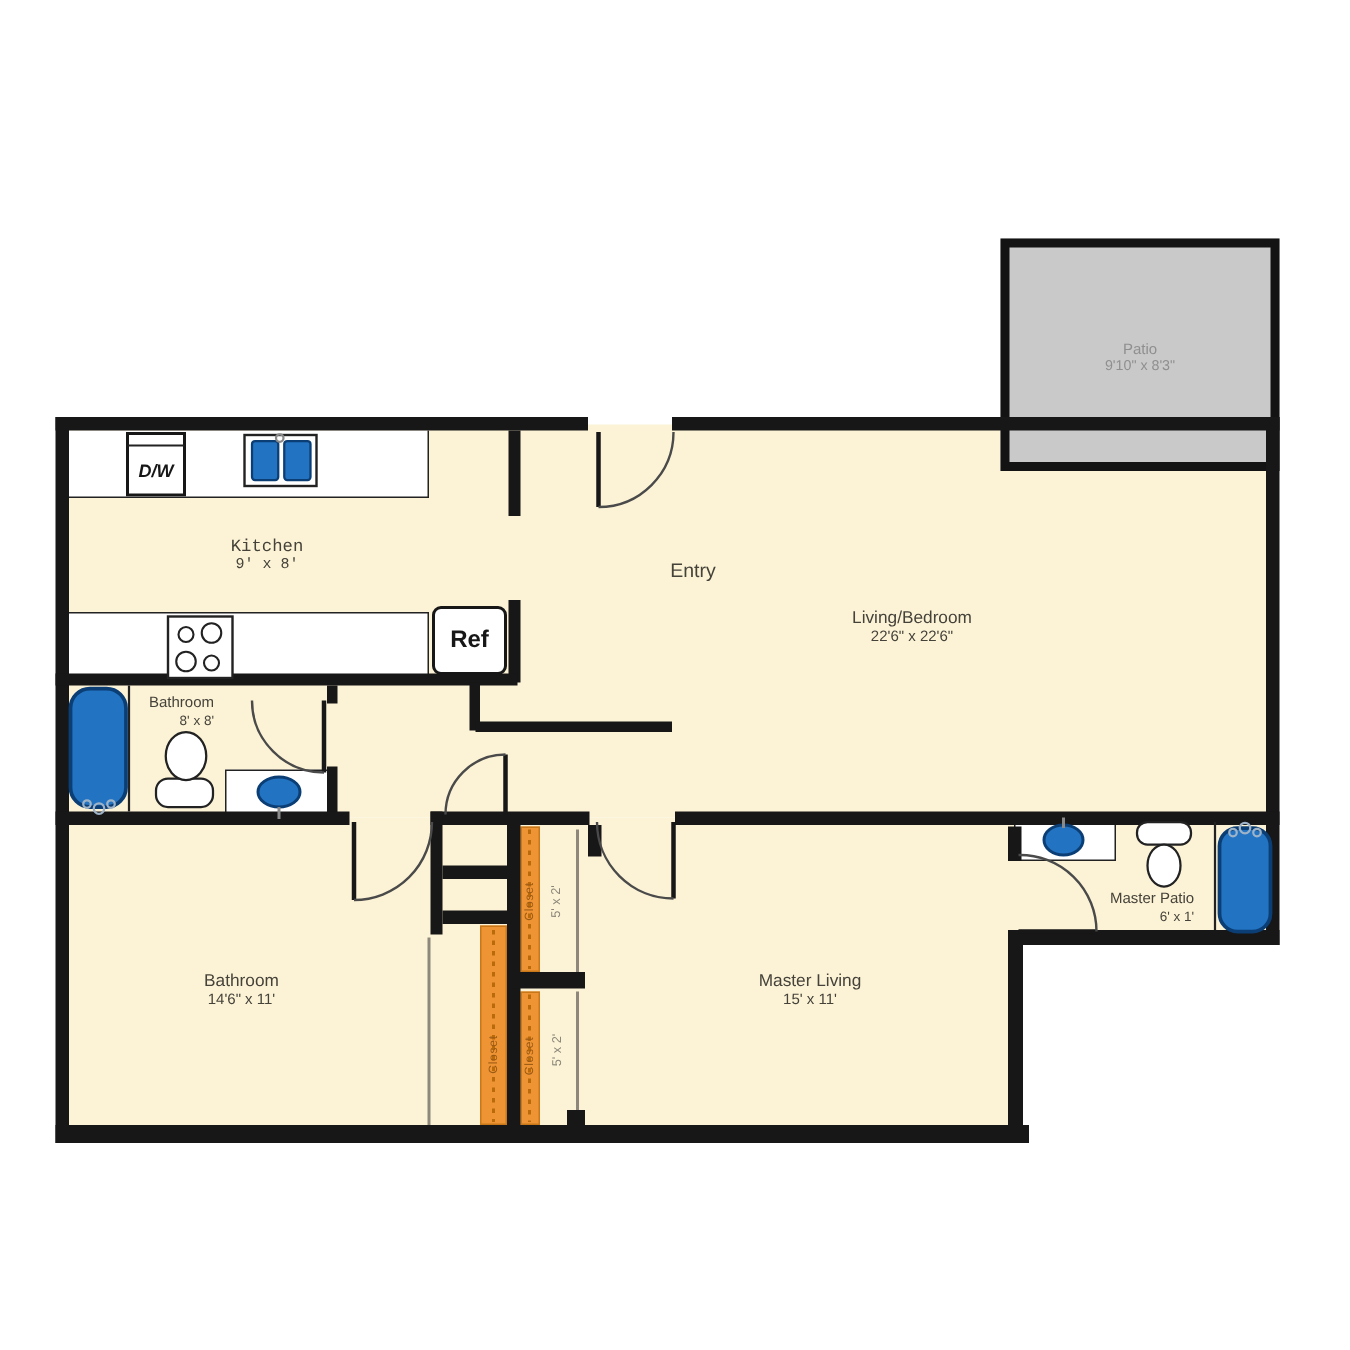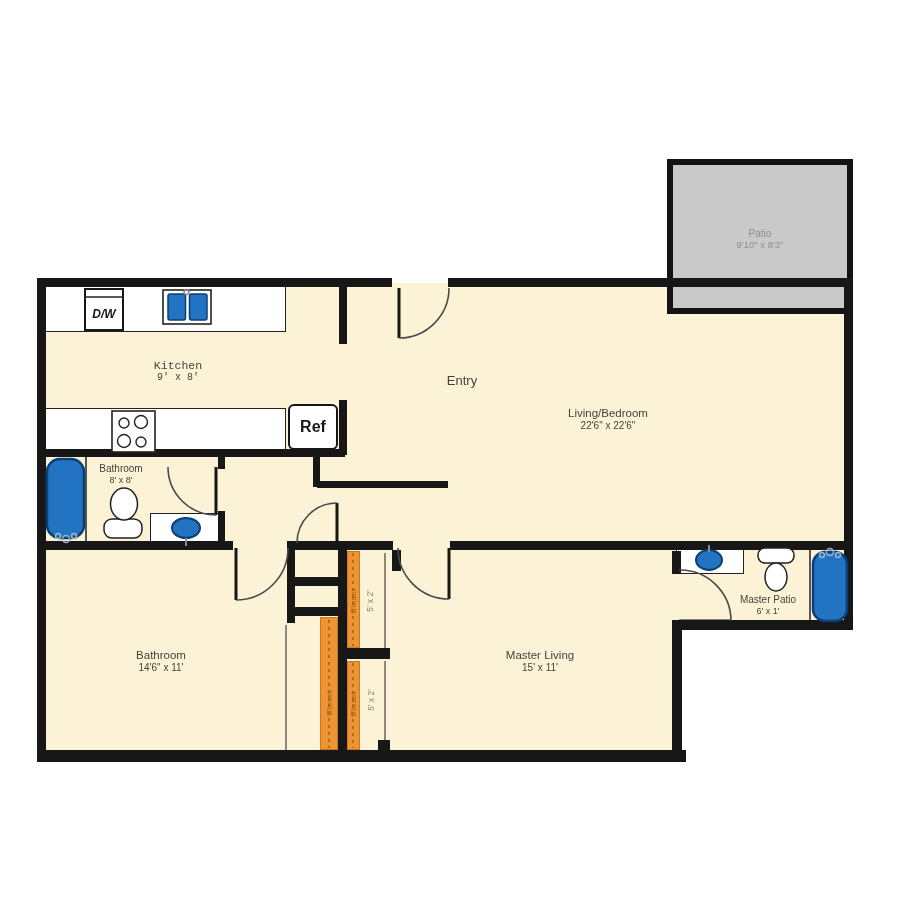--- a/index.html
+++ b/index.html
@@ -9,21 +9,21 @@
   .wall{position:absolute;background:#171717;}
   .counter{position:absolute;background:#ffffff;}
   .strip{position:absolute;background:#EE9434;border:1px solid #C87818;box-sizing:border-box;}
   .appliance{position:absolute;background:#ffffff;border:2px solid #171717;box-sizing:border-box;
              display:flex;align-items:center;justify-content:center;color:#171717;}
   .label{position:absolute;transform:translate(-50%,-50%);text-align:center;color:#45423A;
          white-space:nowrap;line-height:1.15;}
   .label .room-name{display:block;font-size:11.5px;}
   .label .room-dims{display:block;font-size:10px;}
   .label.small .room-name{font-size:10px;}
-  .label.small .room-dims{font-size:9px;}
+  .label.small .room-dims{font-size:9px;text-align:right;}
   .vlabel{position:absolute;transform:translate(-50%,-50%) rotate(-90deg);white-space:nowrap;
           font-size:8px;color:#9B5A14;letter-spacing:.5px;}
   .vdims{position:absolute;transform:translate(-50%,-50%) rotate(-90deg);white-space:nowrap;
          font-size:8.5px;color:#8A8578;}
   #patio{position:absolute;left:667px;top:131px;width:186px;height:155px;background:#C9C9C9;
          border:6px solid #131313;box-sizing:border-box;margin-top:28px;}
   #patio .label{color:#8F8F8F;left:50%;top:52%;}
   #patio .room-name{font-size:10px;}
   #patio .room-dims{font-size:9.5px;}
   #entry-label{position:absolute;transform:translate(-50%,-50%);font-size:13px;color:#45423A;}

